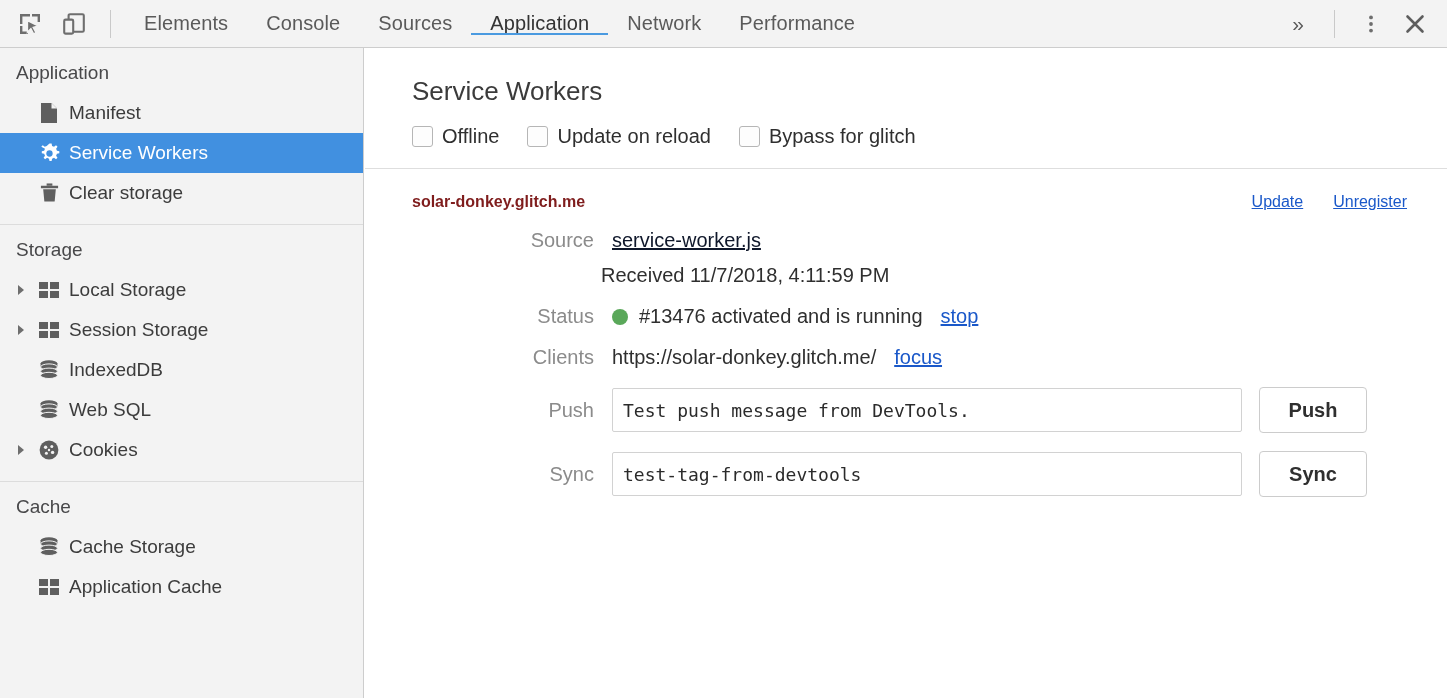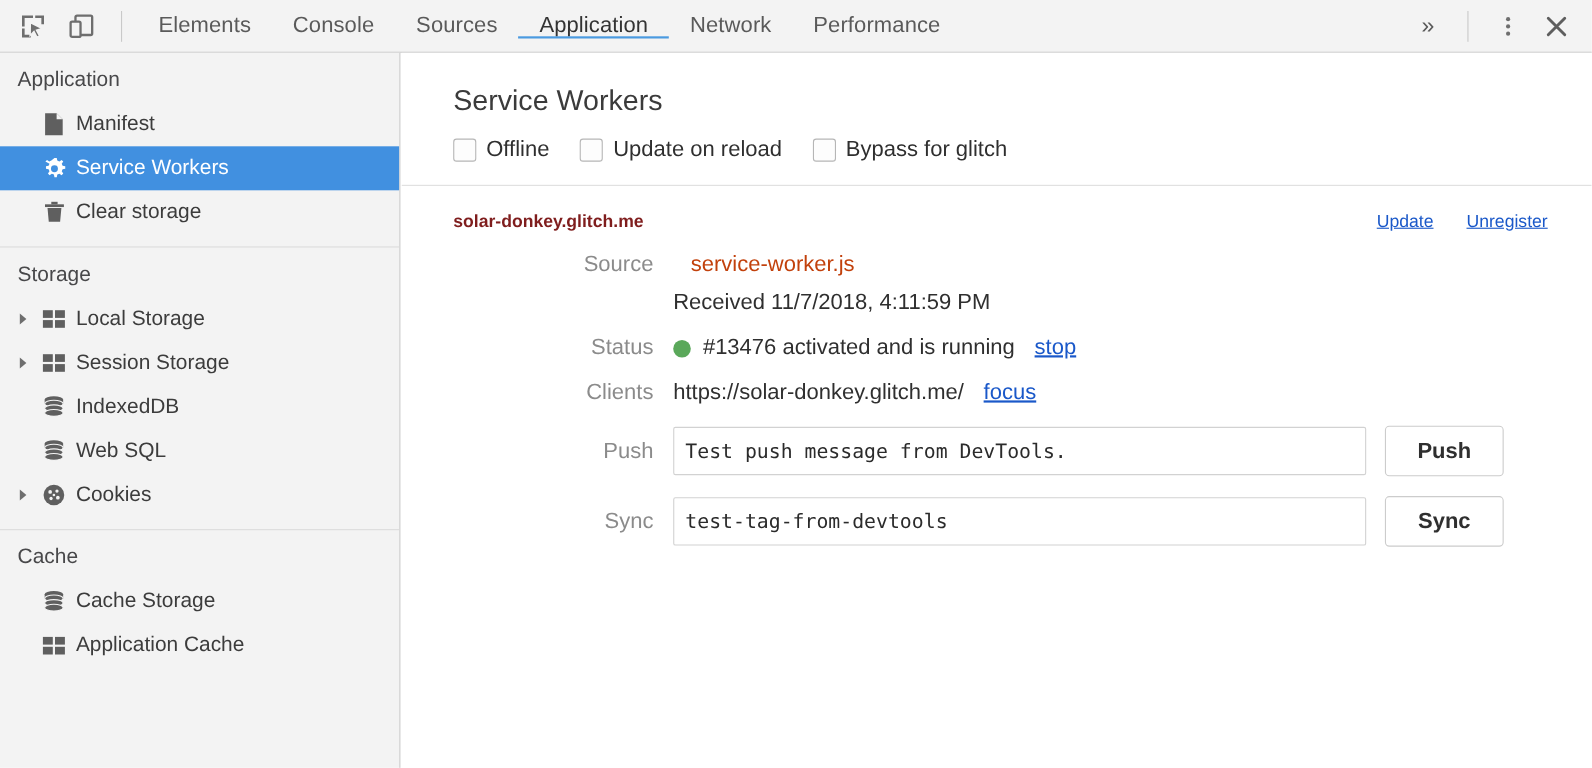--- a/index.html
+++ b/index.html
@@ -134,27 +134,27 @@
     display: flex; align-items: center;
     padding-left: 47px; margin-top: 18px;
   }
   .field-label {
     width: 200px; flex: none;
     text-align: right; padding-right: 18px;
     font-size: 20px; color: #8b8b8b;
   }
   .field-value { font-size: 20px; color: #2f2f2f; display: flex; align-items: center; }
   .val-link {
-    color: #c2410c; cursor: pointer; margin-left: 16px;
+    color: #0f172a; text-decoration: underline; cursor: pointer;
   }
   .inline-link {
     color: #1a58c9; text-decoration: underline; cursor: pointer;
     margin-left: 18px;
   }
-  #received-row { padding-left: 47px; margin-top: 12px; display: flex; }
+  #received-row { padding-left: 36px; margin-top: 12px; display: flex; }
   #received-row .field-label { visibility: hidden; }
   .status-dot {
     width: 16px; height: 16px; border-radius: 50%;
     background: #5aa85a; flex: none; margin-right: 11px;
   }
   .io-input {
     width: 630px; height: 44px;
     border: 1px solid #d2d2d2; border-radius: 2px;
     background: #fff;
     font-family: "DejaVu Sans Mono", monospace;

